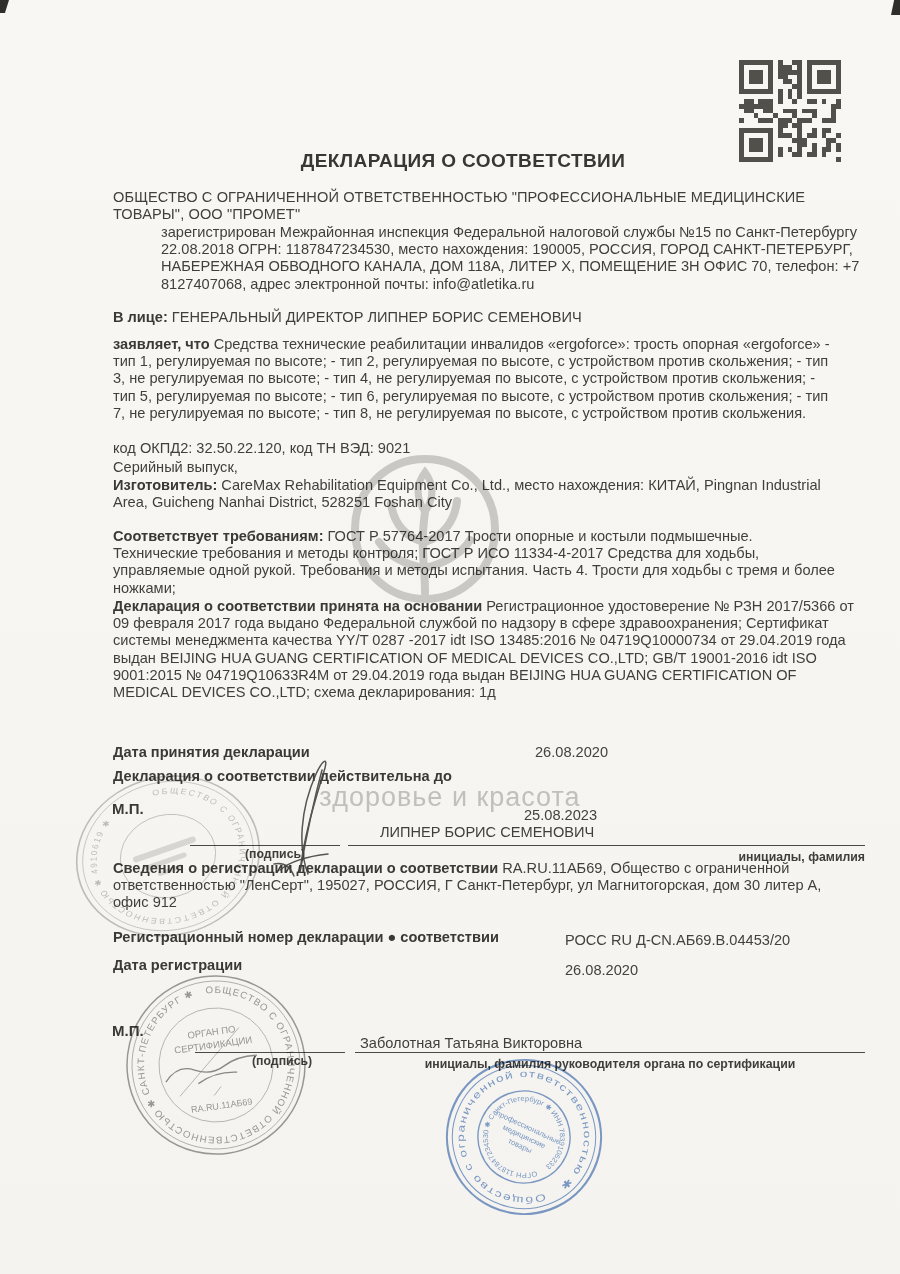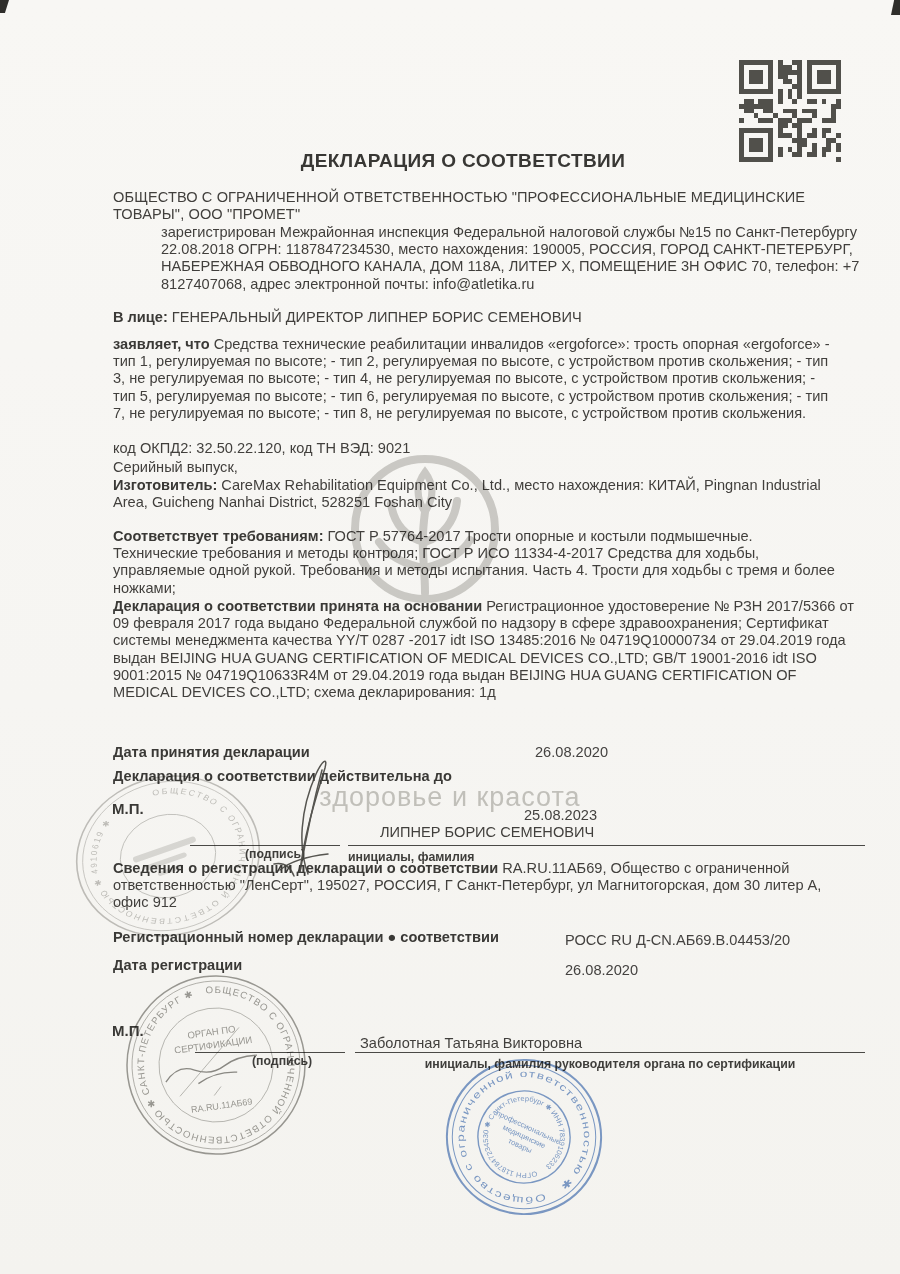--- a/index.html
+++ b/index.html
@@ -210,21 +210,21 @@
     <div class="abs txt val" style="top:744px;left:535px;">26.08.2020</div>
 
     <div class="abs txt rowlabel" style="top:768px;left:113px;">Декларация о соответствии действительна до</div>
     <div class="abs txt val" style="top:768px;left:524px;margin-top:39px;">25.08.2023</div>
 
     <div class="abs mp" style="top:800px;left:112px;">М.П.</div>
     <div class="abs txt" style="top:824px;left:380px;">ЛИПНЕР БОРИС СЕМЕНОВИЧ</div>
     <div class="abs sigline" style="top:845px;left:190px;width:150px;"></div>
     <div class="abs sigline" style="top:845px;left:348px;width:517px;"></div>
     <div class="abs smallcap" style="top:847px;left:245px;">(подпись)</div>
-    <div class="abs smallcap" style="top:850px;left:348px;width:517px;text-align:left;">инициалы, фамилия</div>
+    <div class="abs smallcap" style="top:850px;left:348px;width:517px;text-align:right;">инициалы, фамилия</div>
 
     <div class="abs txt para" style="top:860px;">
       <b>Сведения о регистрации декларации о соответствии</b><span>RA.RU.11АБ69, Общество с ограниченной ответственностью "ЛенСерт", 195027, РОССИЯ, Г Санкт-Петербург, ул Магнитогорская, дом 30 литер А, офис 912</span>
     </div>
 
     <div class="abs txt rowlabel" style="top:929px;left:113px;">Регистрационный номер декларации ● соответствии</div>
     <div class="abs txt val" style="top:932px;left:565px;">РОСС RU Д-CN.АБ69.В.04453/20</div>
 
     <div class="abs txt rowlabel" style="top:957px;left:113px;">Дата регистрации</div>
     <div class="abs txt val" style="top:962px;left:565px;">26.08.2020</div>

